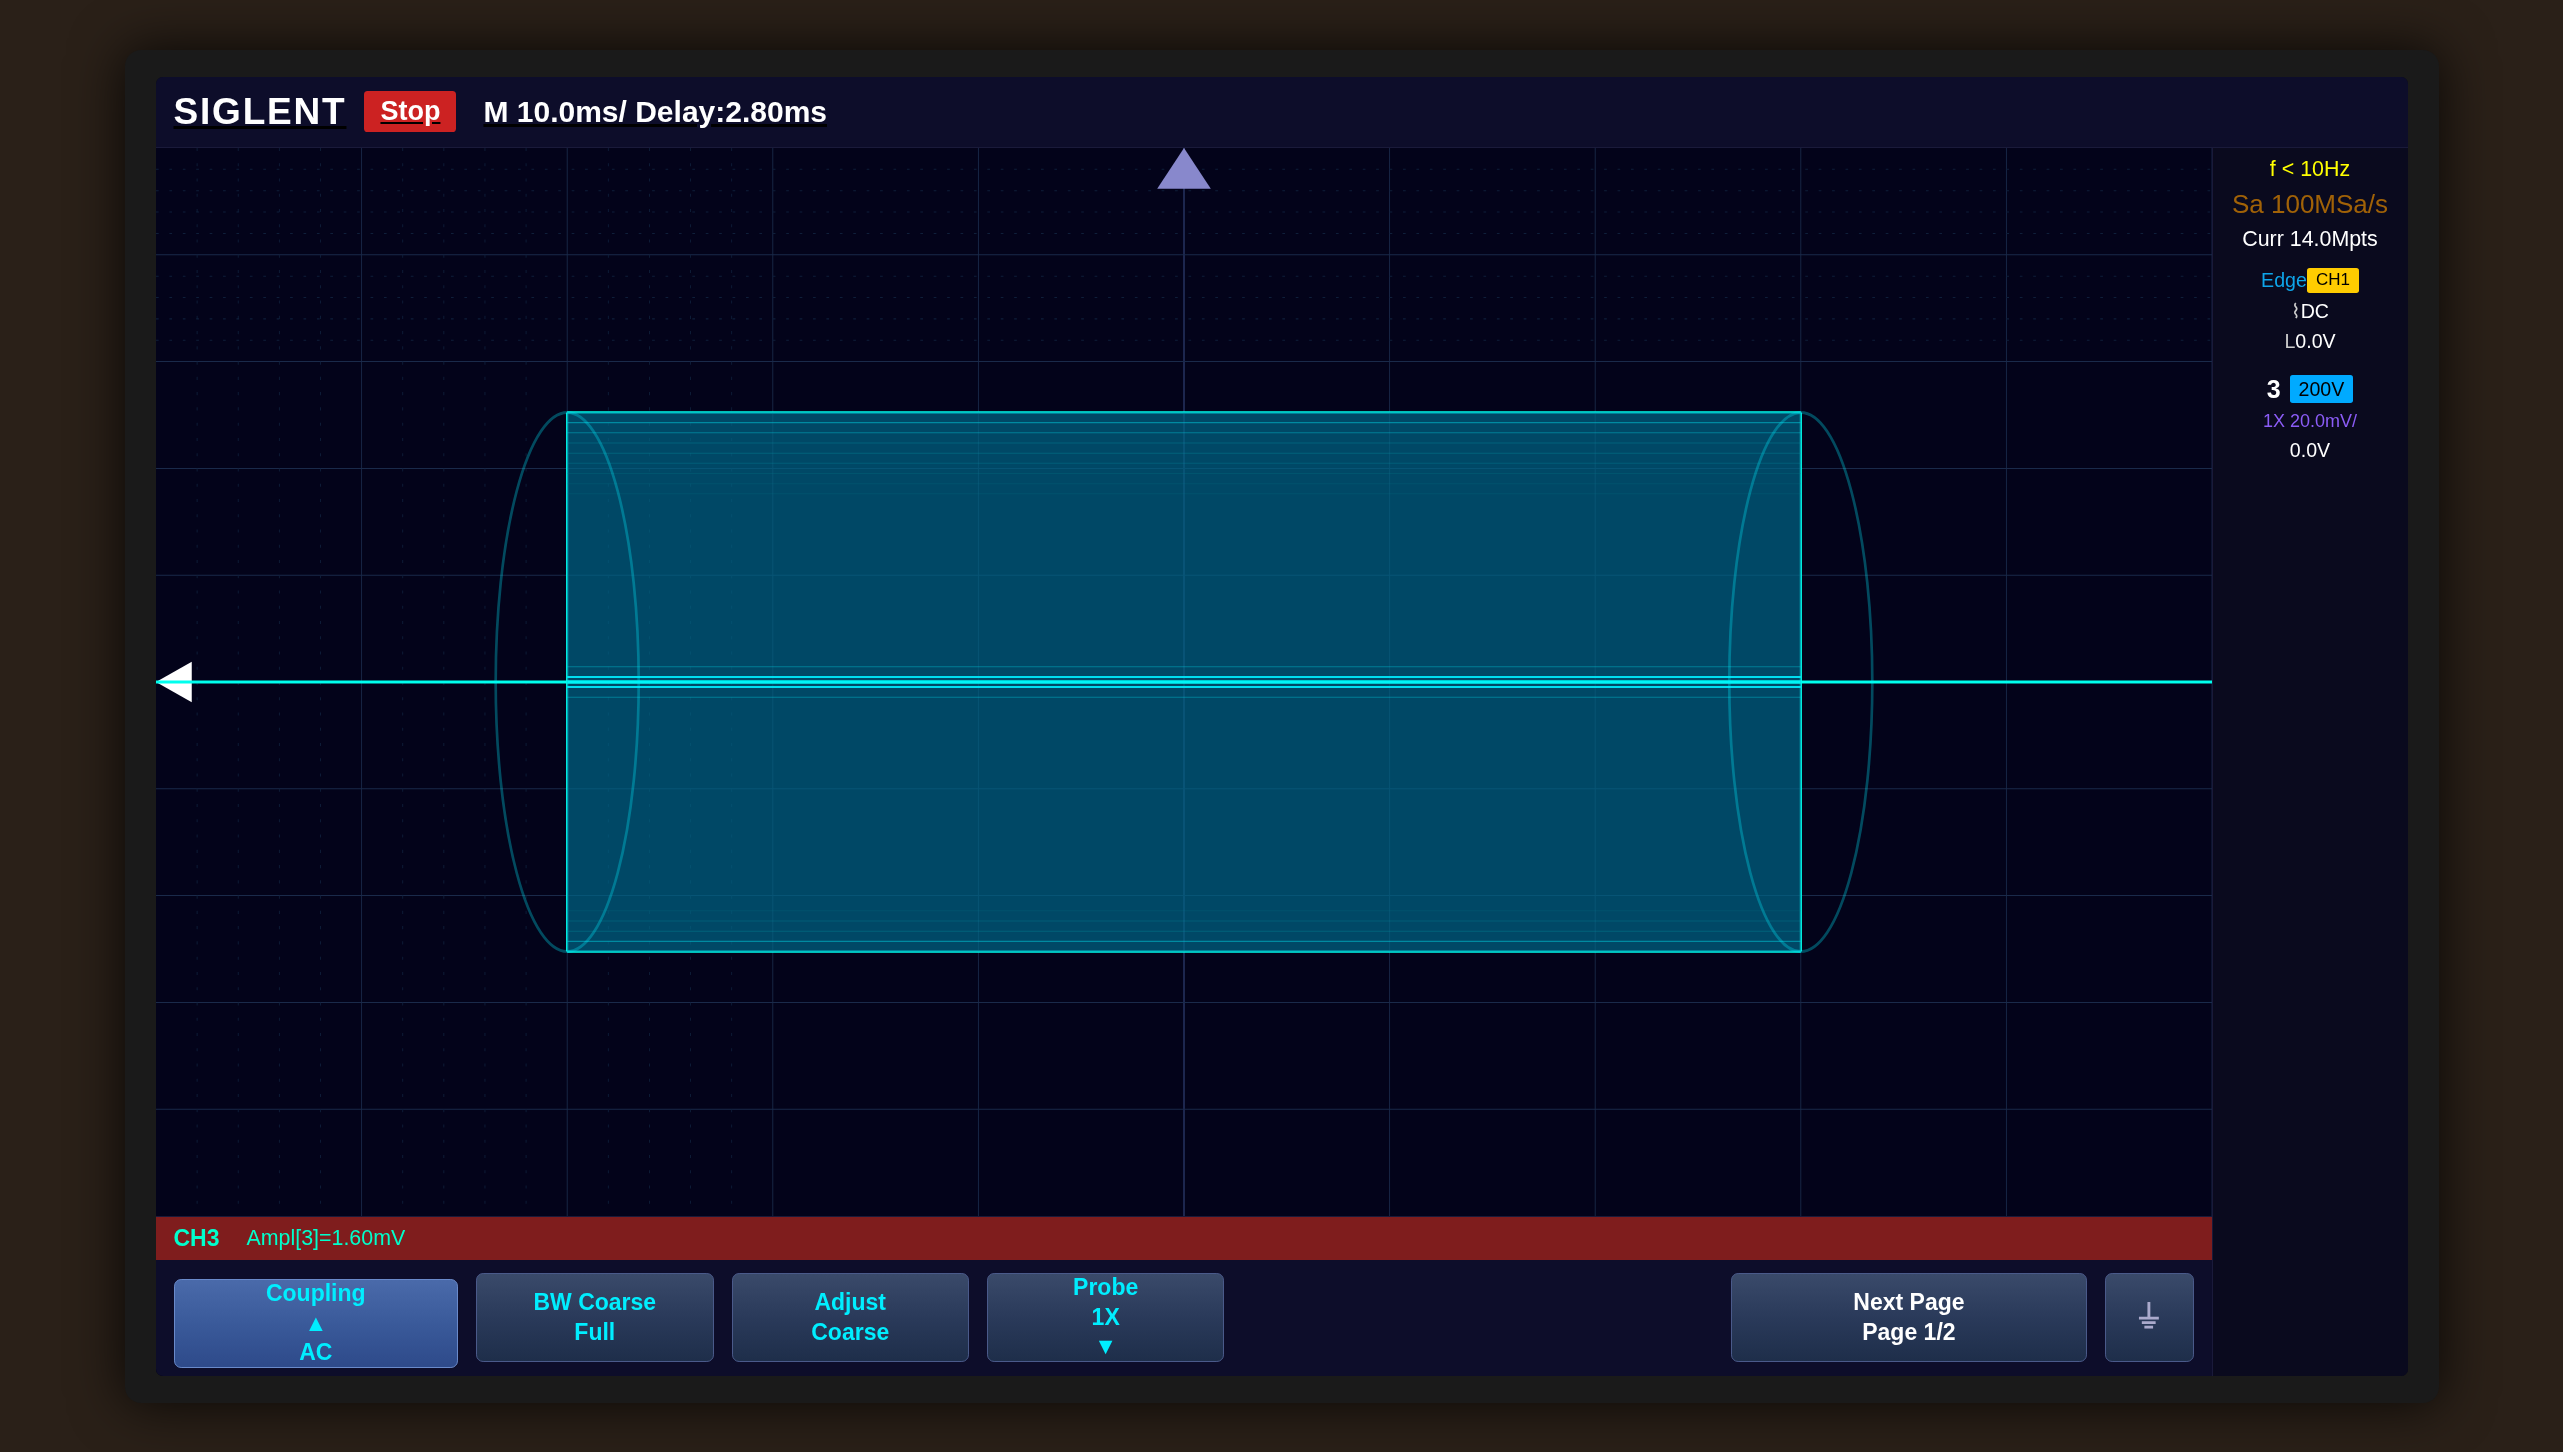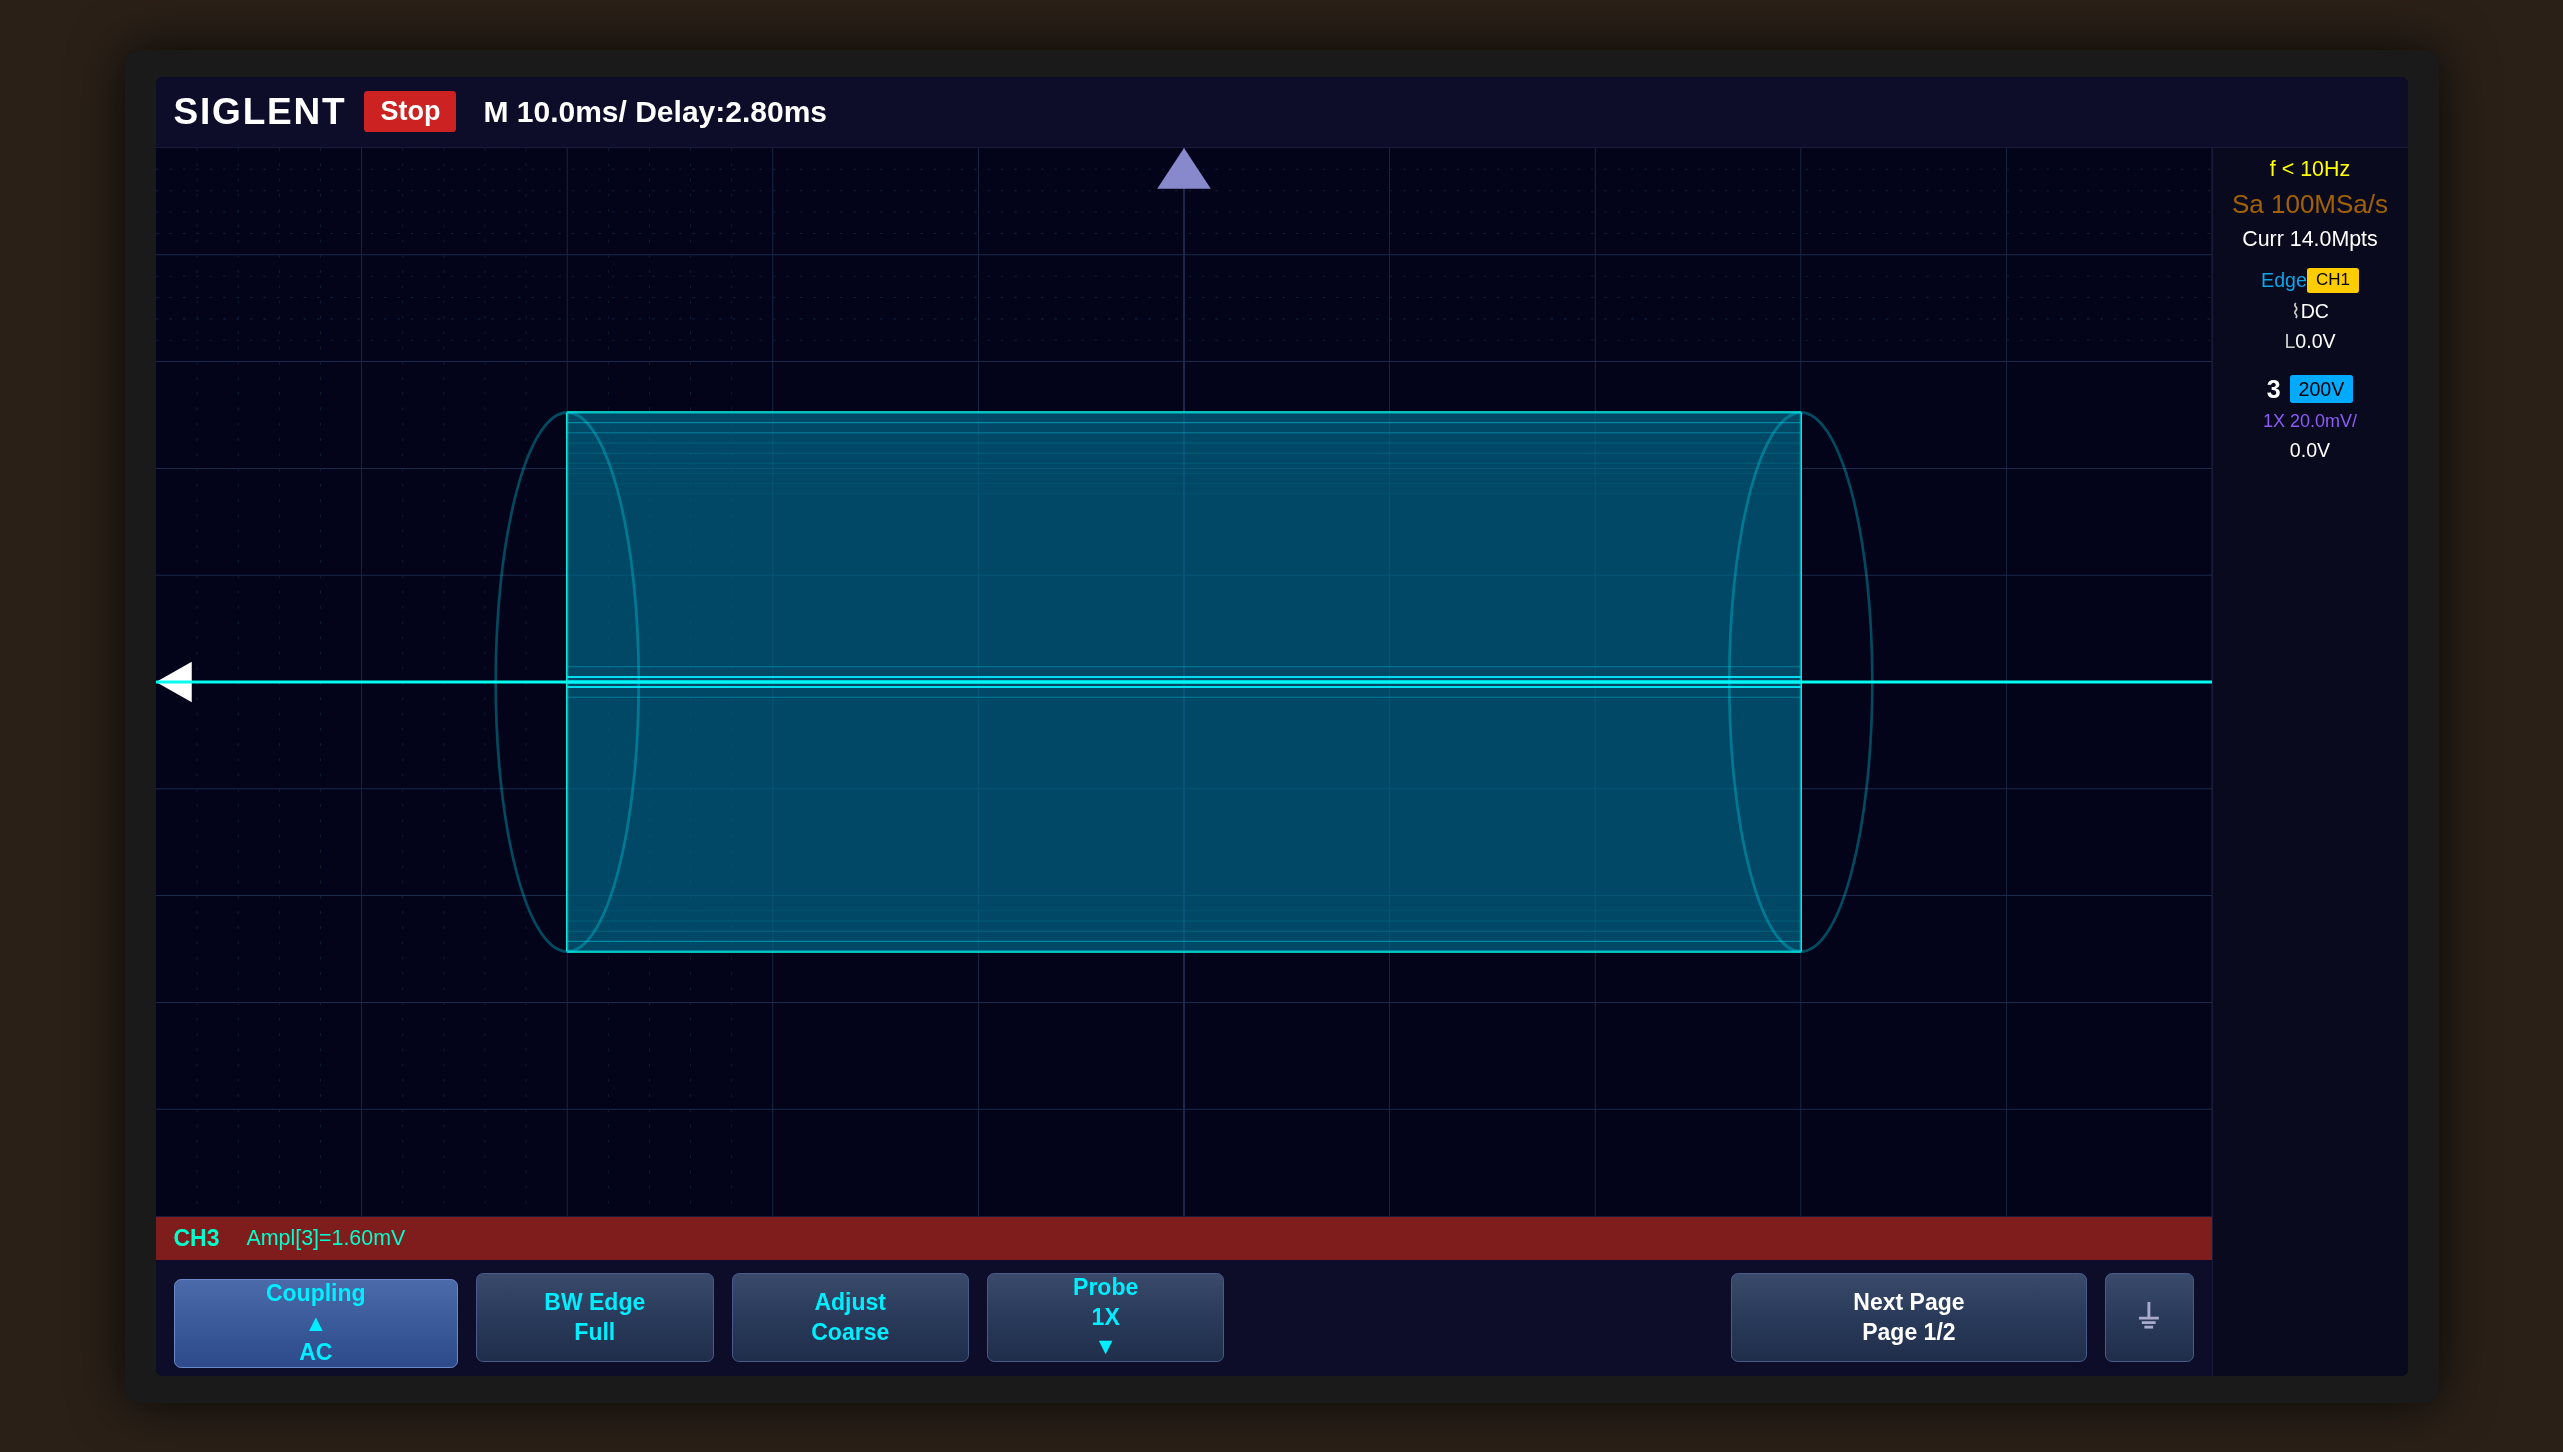--- a/index.html
+++ b/index.html
@@ -41,20 +41,21 @@
     .header-bar {
       width: 100%;
       height: 71px;
       background: #0d0d2a;
       display: flex;
       align-items: center;
       padding: 0 18px;
       gap: 18px;
       flex-shrink: 0;
       border-bottom: 0.9px solid #1a1a3a;
+      text-decoration: underline;
     }
 
     .brand-logo {
       color: #ffffff;
       font-size: 37px;
       font-weight: bold;
       font-family: Arial Black, sans-serif;
       letter-spacing: 1.8px;
     }
 
@@ -388,21 +389,21 @@
           <span class="ampl-label">Ampl[3]=1.60mV</span>
         </div>
 
         <div class="button-bar">
           <div class="scope-btn coupling-btn active">
             <span>Coupling</span>
             <span>▲</span>
             <span>AC</span>
           </div>
           <div class="scope-btn">
-            <span>BW Edge</span>
+            <span>BW Coarse</span>
             <span>Full</span>
           </div>
           <div class="scope-btn">
             <span>Adjust</span>
             <span>Coarse</span>
           </div>
           <div class="scope-btn">
             <span>Probe</span>
             <span>1X</span>
             <span>▼</span>

